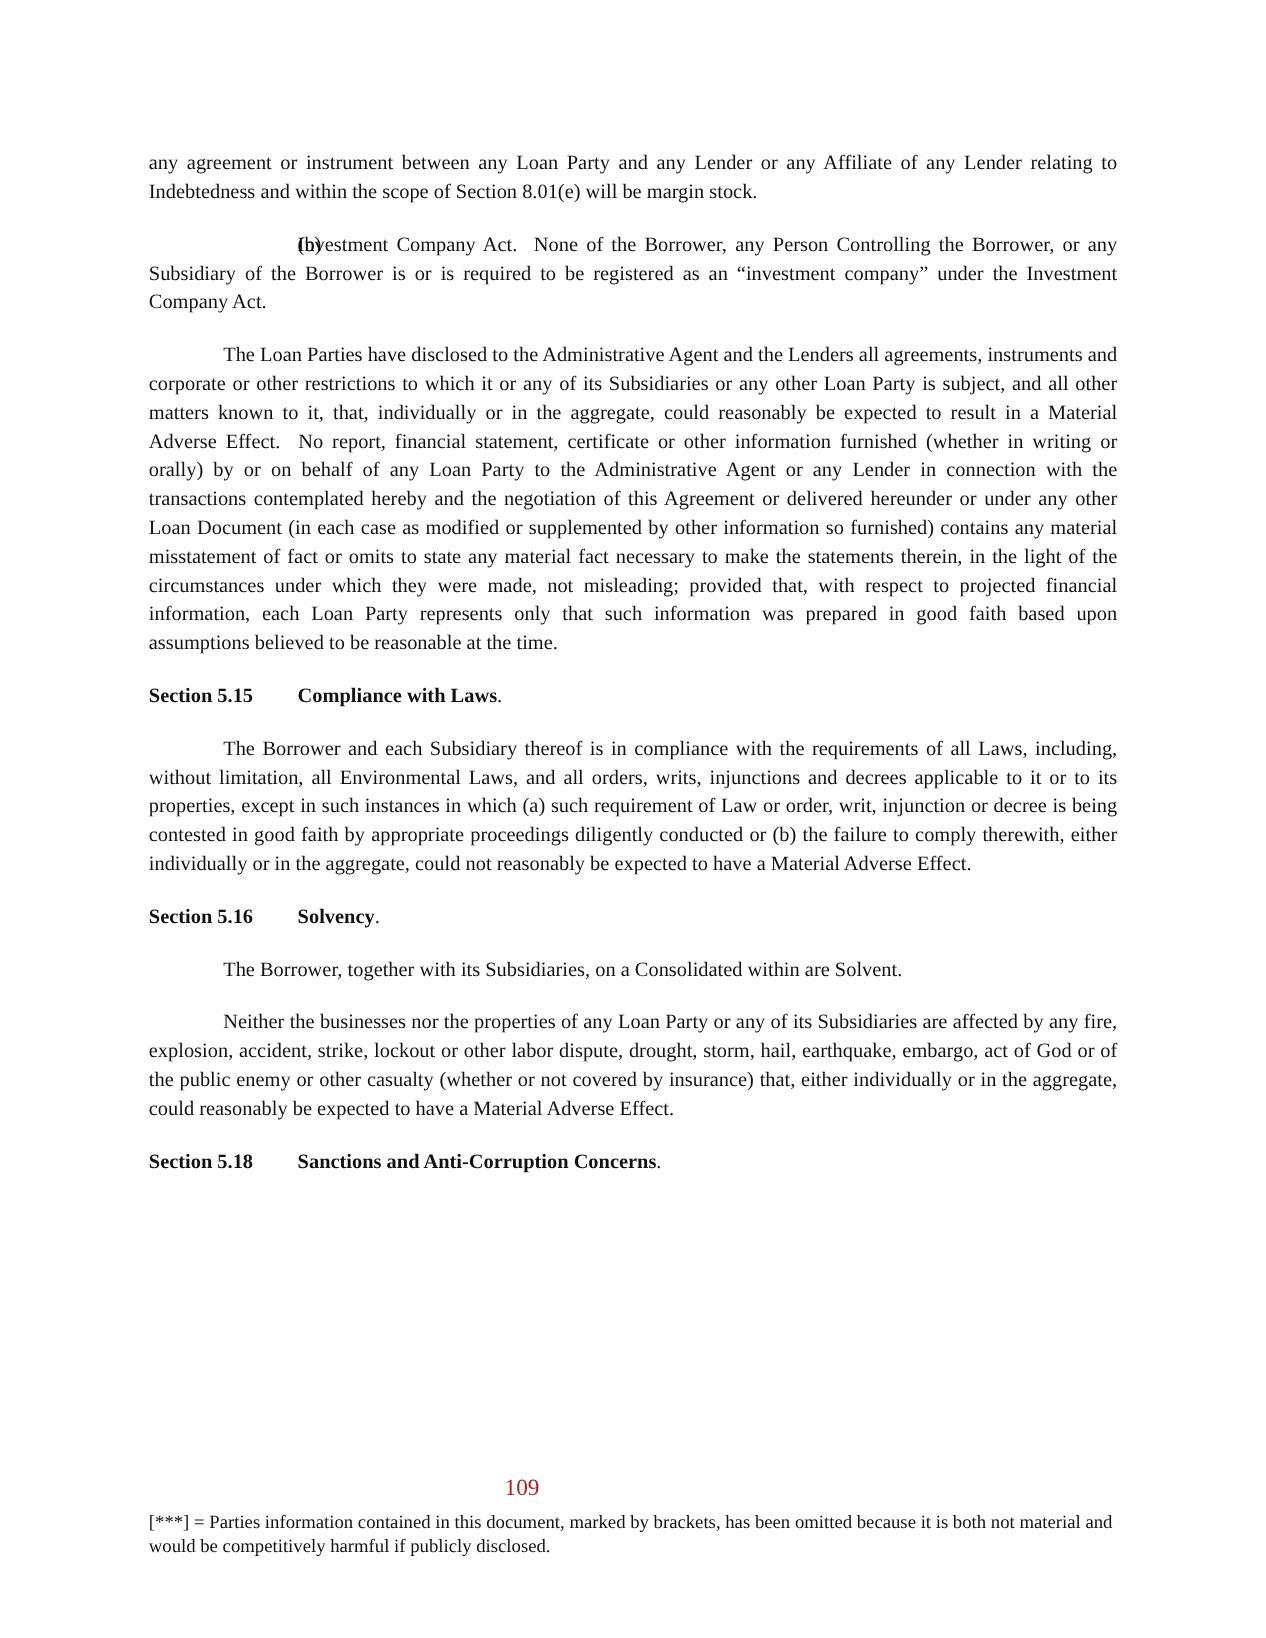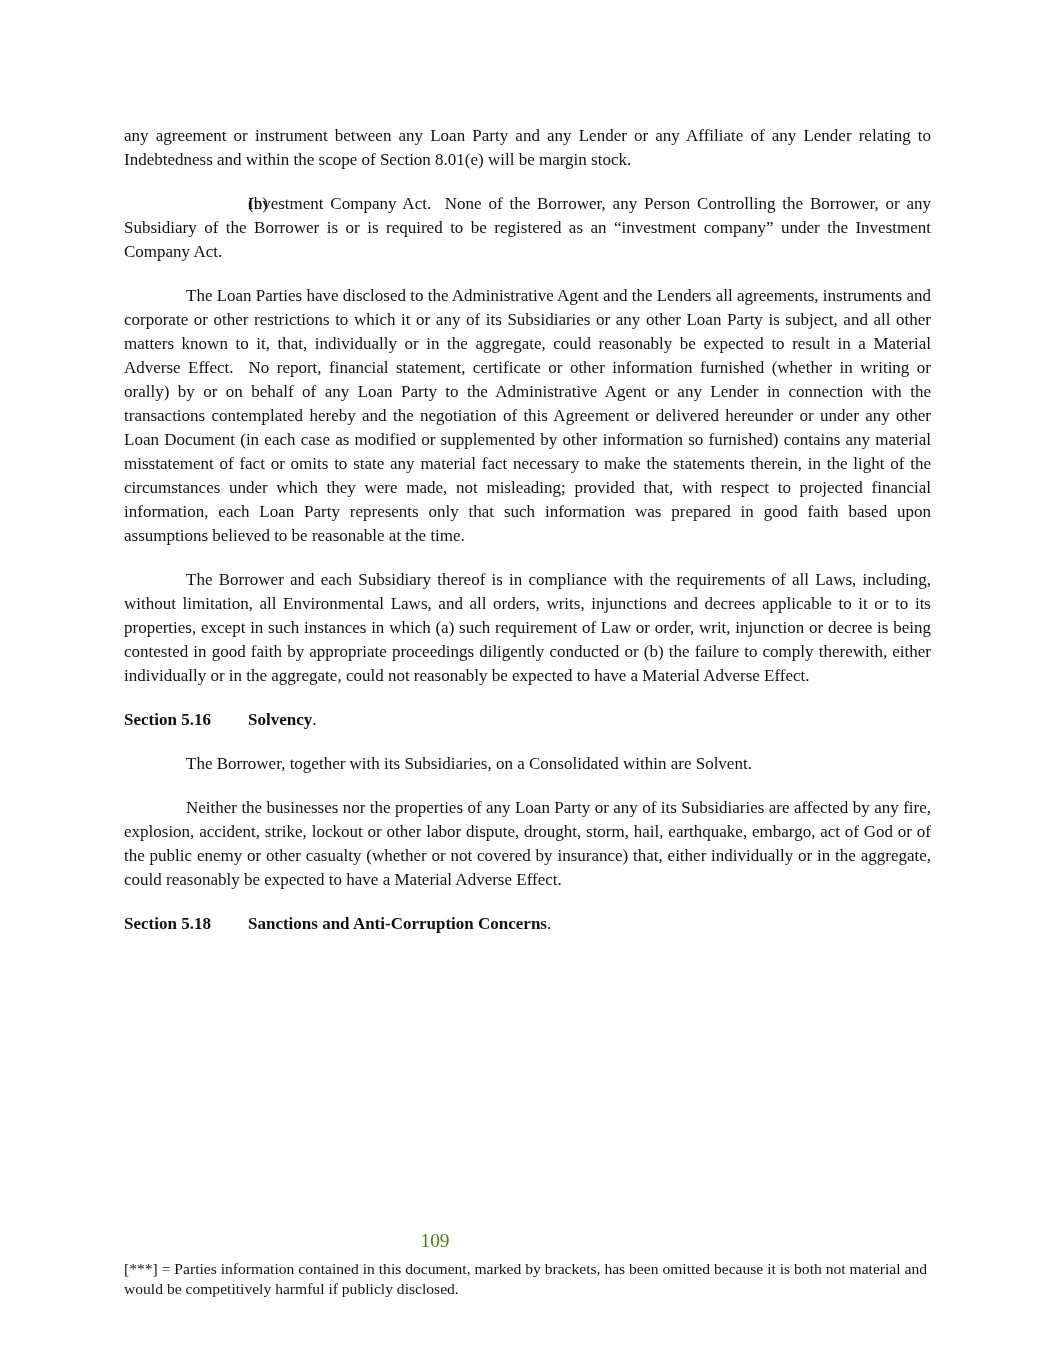--- a/index.html
+++ b/index.html
@@ -11,38 +11,39 @@
   }
   p { margin: 0; text-align: justify; }
   .gap { margin-top: 20px; }
   .indent { text-indent: 62px; }
   .heading { font-weight: bold; margin-top: 20px; }
   .sec-num { display: inline-block; width: 124px; }
   .u { text-underline-offset: 2px; }
   .sub-label { display: inline-block; width: 62px; }
   .pagenum {
     position: absolute; left: 0; width: 870px; top: 1230px;
-    text-align: center; font-family: "Liberation Serif", serif; font-size: 19.4px; color: #4d7c0f;
+    text-align: center; font-family: "Liberation Serif", serif; font-size: 19.4px; color: #b91c1c;
   }
   .footnote {
     position: absolute; left: 124px; top: 1259px; width: 807px;
     font-family: "Liberation Serif", serif; font-size: 15.6px; line-height: 20px; color: #111;
   }
 </style>
 </head>
 <body>
 
 <div class="page">
 
   <p>any agreement or instrument between any Loan Party and any Lender or any Affiliate of any Lender relating to Indebtedness and within the scope of Section 8.01(e) will be margin stock.</p>
 
   <p class="gap indent"><span class="sub-label">(b)</span><span class="u">Investment Company Act</span><span>.</span><span style="white-space:pre-wrap">  None of the Borrower, any Person Controlling the Borrower, or any Subsidiary of the Borrower is or is required to be registered as an “investment company” under the Investment Company Act.</span></p>
 
   <p class="gap indent"><span style="white-space:pre-wrap">The Loan Parties have disclosed to the Administrative Agent and the Lenders all agreements, instruments and corporate or other restrictions to which it or any of its Subsidiaries or any other Loan Party is subject, and all other matters known to it, that, individually or in the aggregate, could reasonably be expected to result in a Material Adverse Effect.  No report, financial statement, certificate or other information furnished (whether in writing or orally) by or on behalf of any Loan Party to the Administrative Agent or any Lender in connection with the transactions contemplated hereby and the negotiation of this Agreement or delivered hereunder or under any other Loan Document (in each case as modified or supplemented by other information so furnished) contains any material misstatement of fact or omits to state any material fact necessary to make the statements therein, in the light of the circumstances under which they were made, not misleading; </span><span class="u">provided</span><span> that, with respect to projected financial information, each Loan Party represents only that such information was prepared in good faith based upon assumptions believed to be reasonable at the time.</span></p>
 
+  <p class="heading"><span class="sec-num">Section 5.15</span><span class="u">Compliance with Laws</span><span style="font-weight:normal">.</span></p>
   <p class="gap indent">The Borrower and each Subsidiary thereof is in compliance with the requirements of all Laws, including, without limitation, all Environmental Laws, and all orders, writs, injunctions and decrees applicable to it or to its properties, except in such instances in which (a) such requirement of Law or order, writ, injunction or decree is being contested in good faith by appropriate proceedings diligently conducted or (b) the failure to comply therewith, either individually or in the aggregate, could not reasonably be expected to have a Material Adverse Effect.</p>
 
   <p class="heading"><span class="sec-num">Section 5.16</span><span class="u">Solvency</span><span style="font-weight:normal">.</span></p>
   <p class="gap indent">The Borrower, together with its Subsidiaries, on a Consolidated within are Solvent.</p>
 
   <p class="gap indent">Neither the businesses nor the properties of any Loan Party or any of its Subsidiaries are affected by any fire, explosion, accident, strike, lockout or other labor dispute, drought, storm, hail, earthquake, embargo, act of God or of the public enemy or other casualty (whether or not covered by insurance) that, either individually or in the aggregate, could reasonably be expected to have a Material Adverse Effect.</p>
 
   <p class="heading"><span class="sec-num">Section 5.18</span><span class="u">Sanctions and Anti-Corruption Concerns</span><span style="font-weight:normal">.</span></p>
 
 </div>

